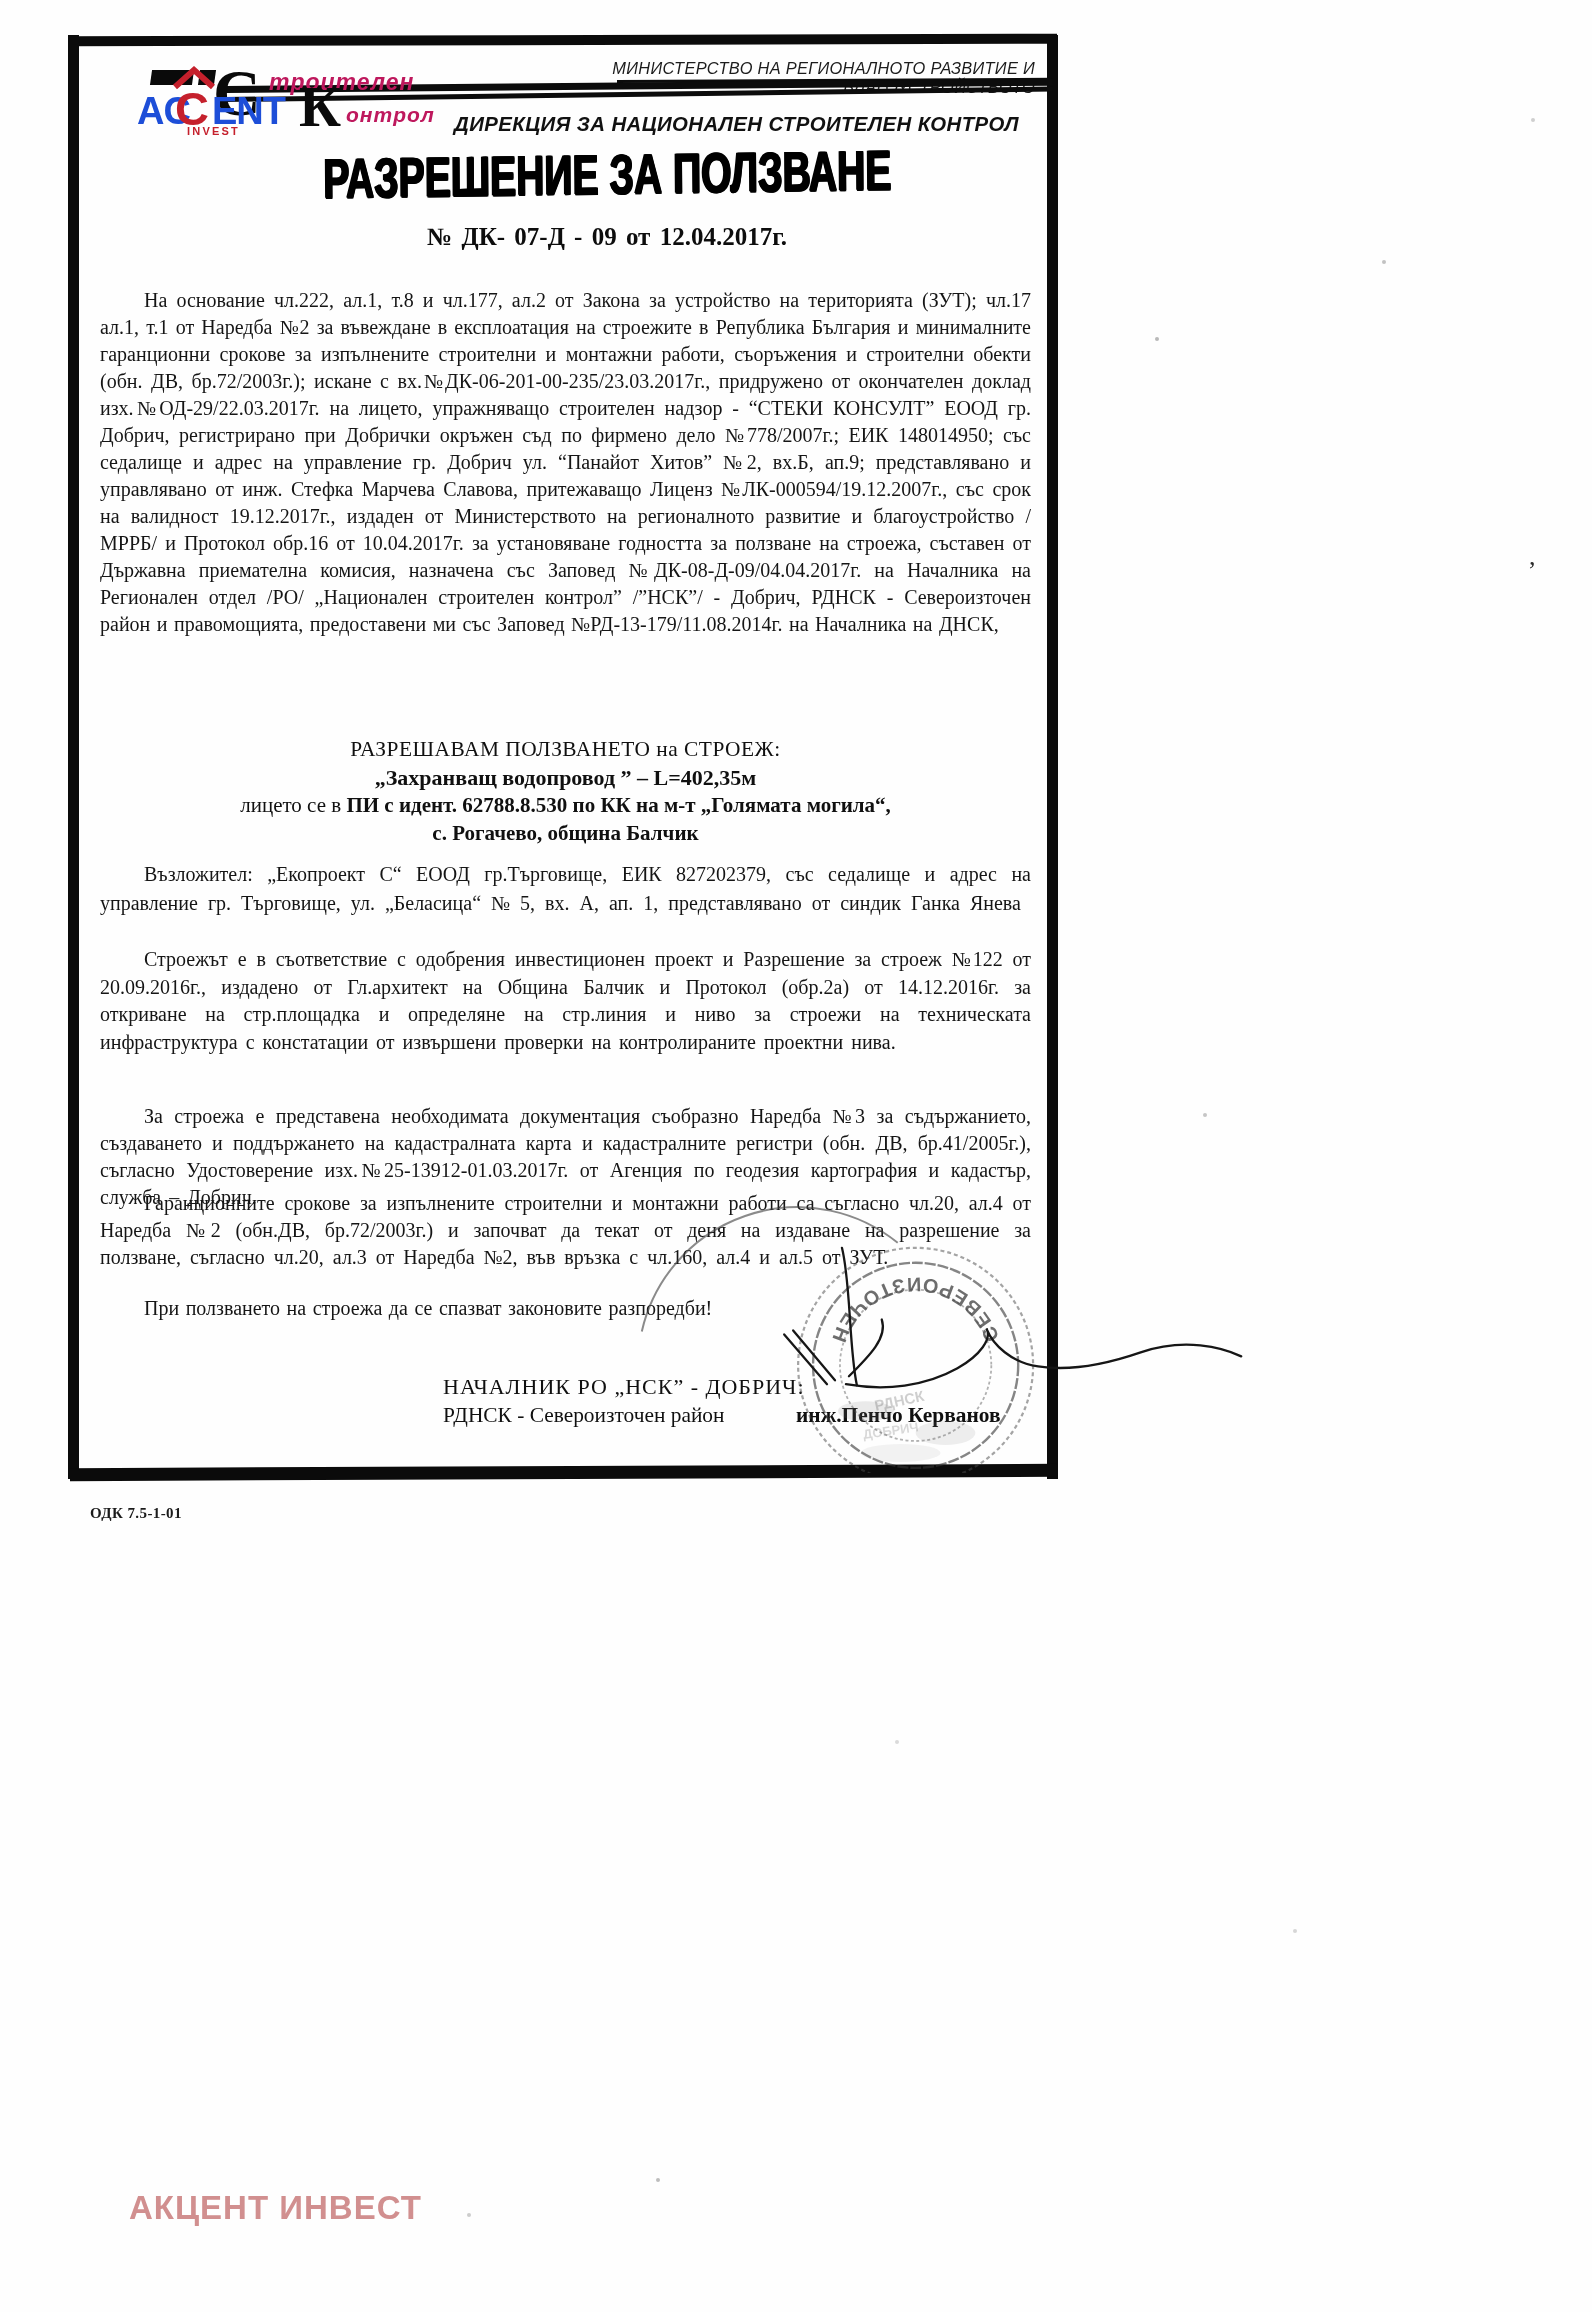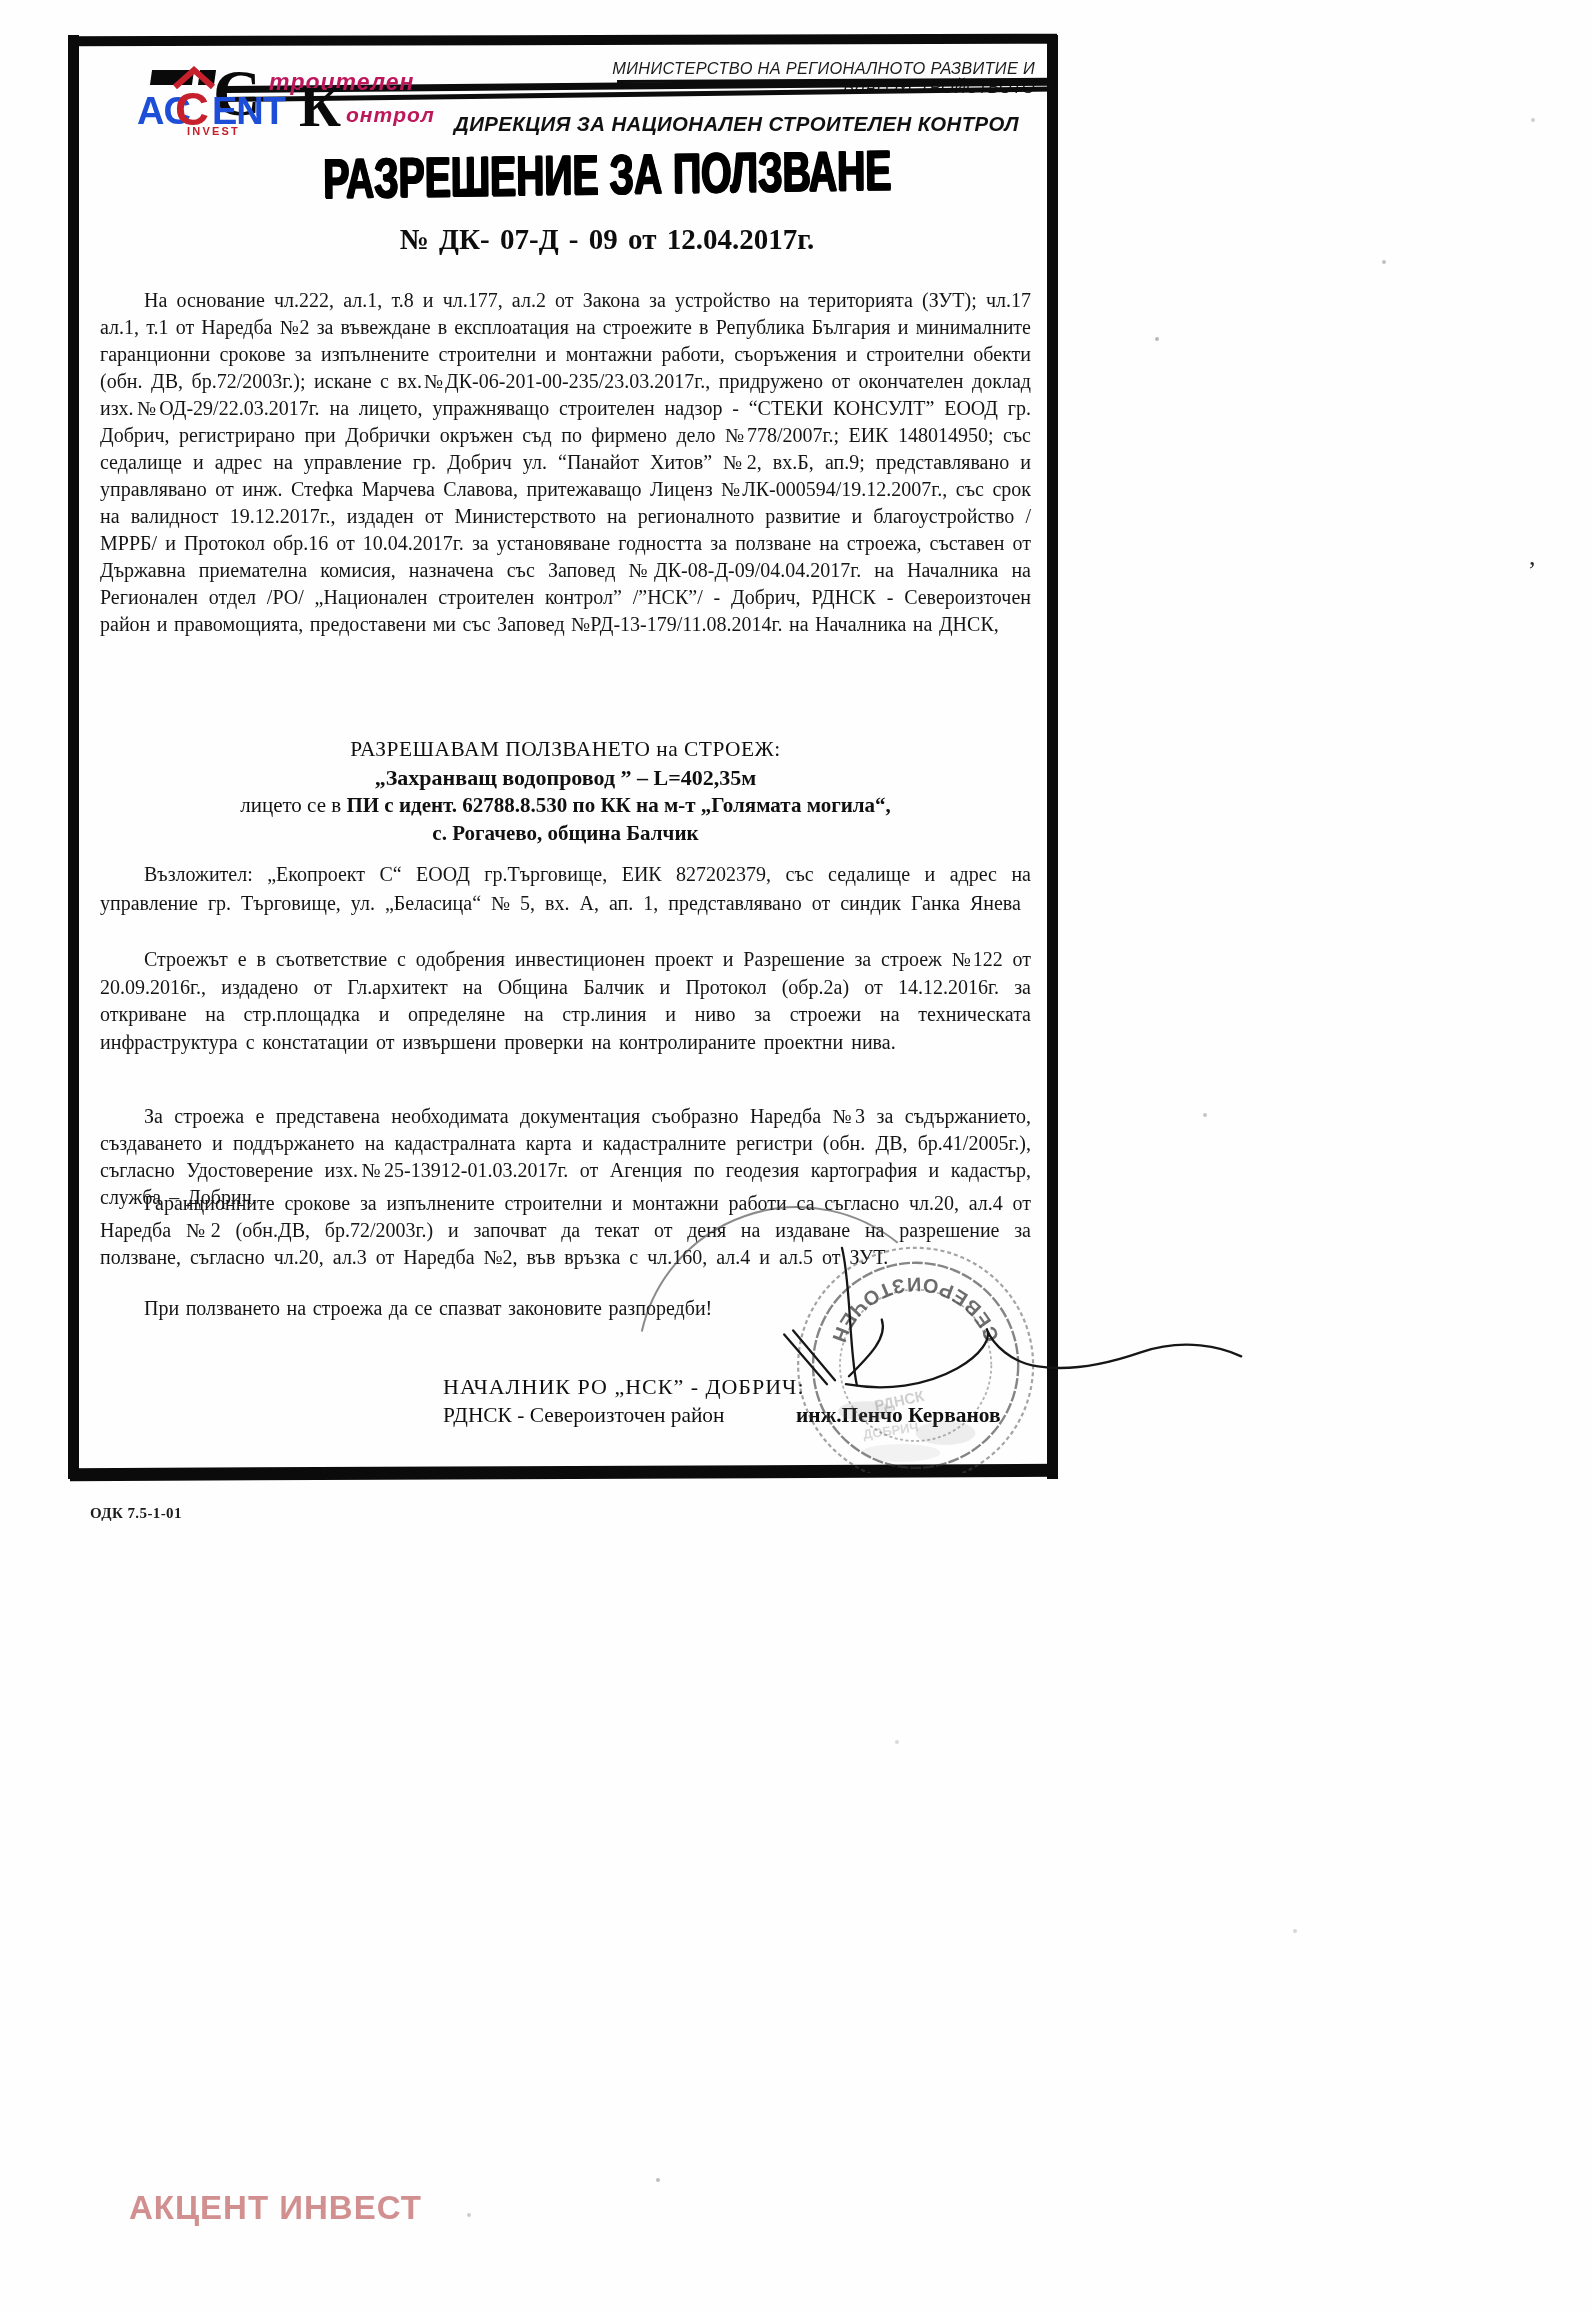--- a/index.html
+++ b/index.html
@@ -31,21 +31,21 @@
   
   .big-title{
     left:159px;top:141px;width:896px;text-align:center;
     font-family:"Liberation Sans",sans-serif;font-weight:bold;font-size:46px;color:#000;
     transform:scale(.85,1.22) rotate(-.6deg);transform-origin:center top;letter-spacing:0;
     text-shadow:1px 0 #000,0 1px #000,1px 1px #000,-1px 0 #000;
     white-space:nowrap;
   }
   .num-line{
     left:159px;top:223px;width:896px;text-align:center;
-    font-weight:bold;font-size:29px;word-spacing:3px;color:#0d0d0d;
+    font-weight:bold;font-size:25px;word-spacing:3px;color:#0d0d0d;
   }
   
   .para{
     position:absolute;left:100px;width:931px;
     font-size:20px;line-height:27px;text-align:justify;text-indent:44px;
     color:#151515;word-spacing:1.5px;
   }
   .centerline{position:absolute;left:100px;width:931px;text-align:center;color:#101010;white-space:nowrap;}
   .b{font-weight:bold;}
   

